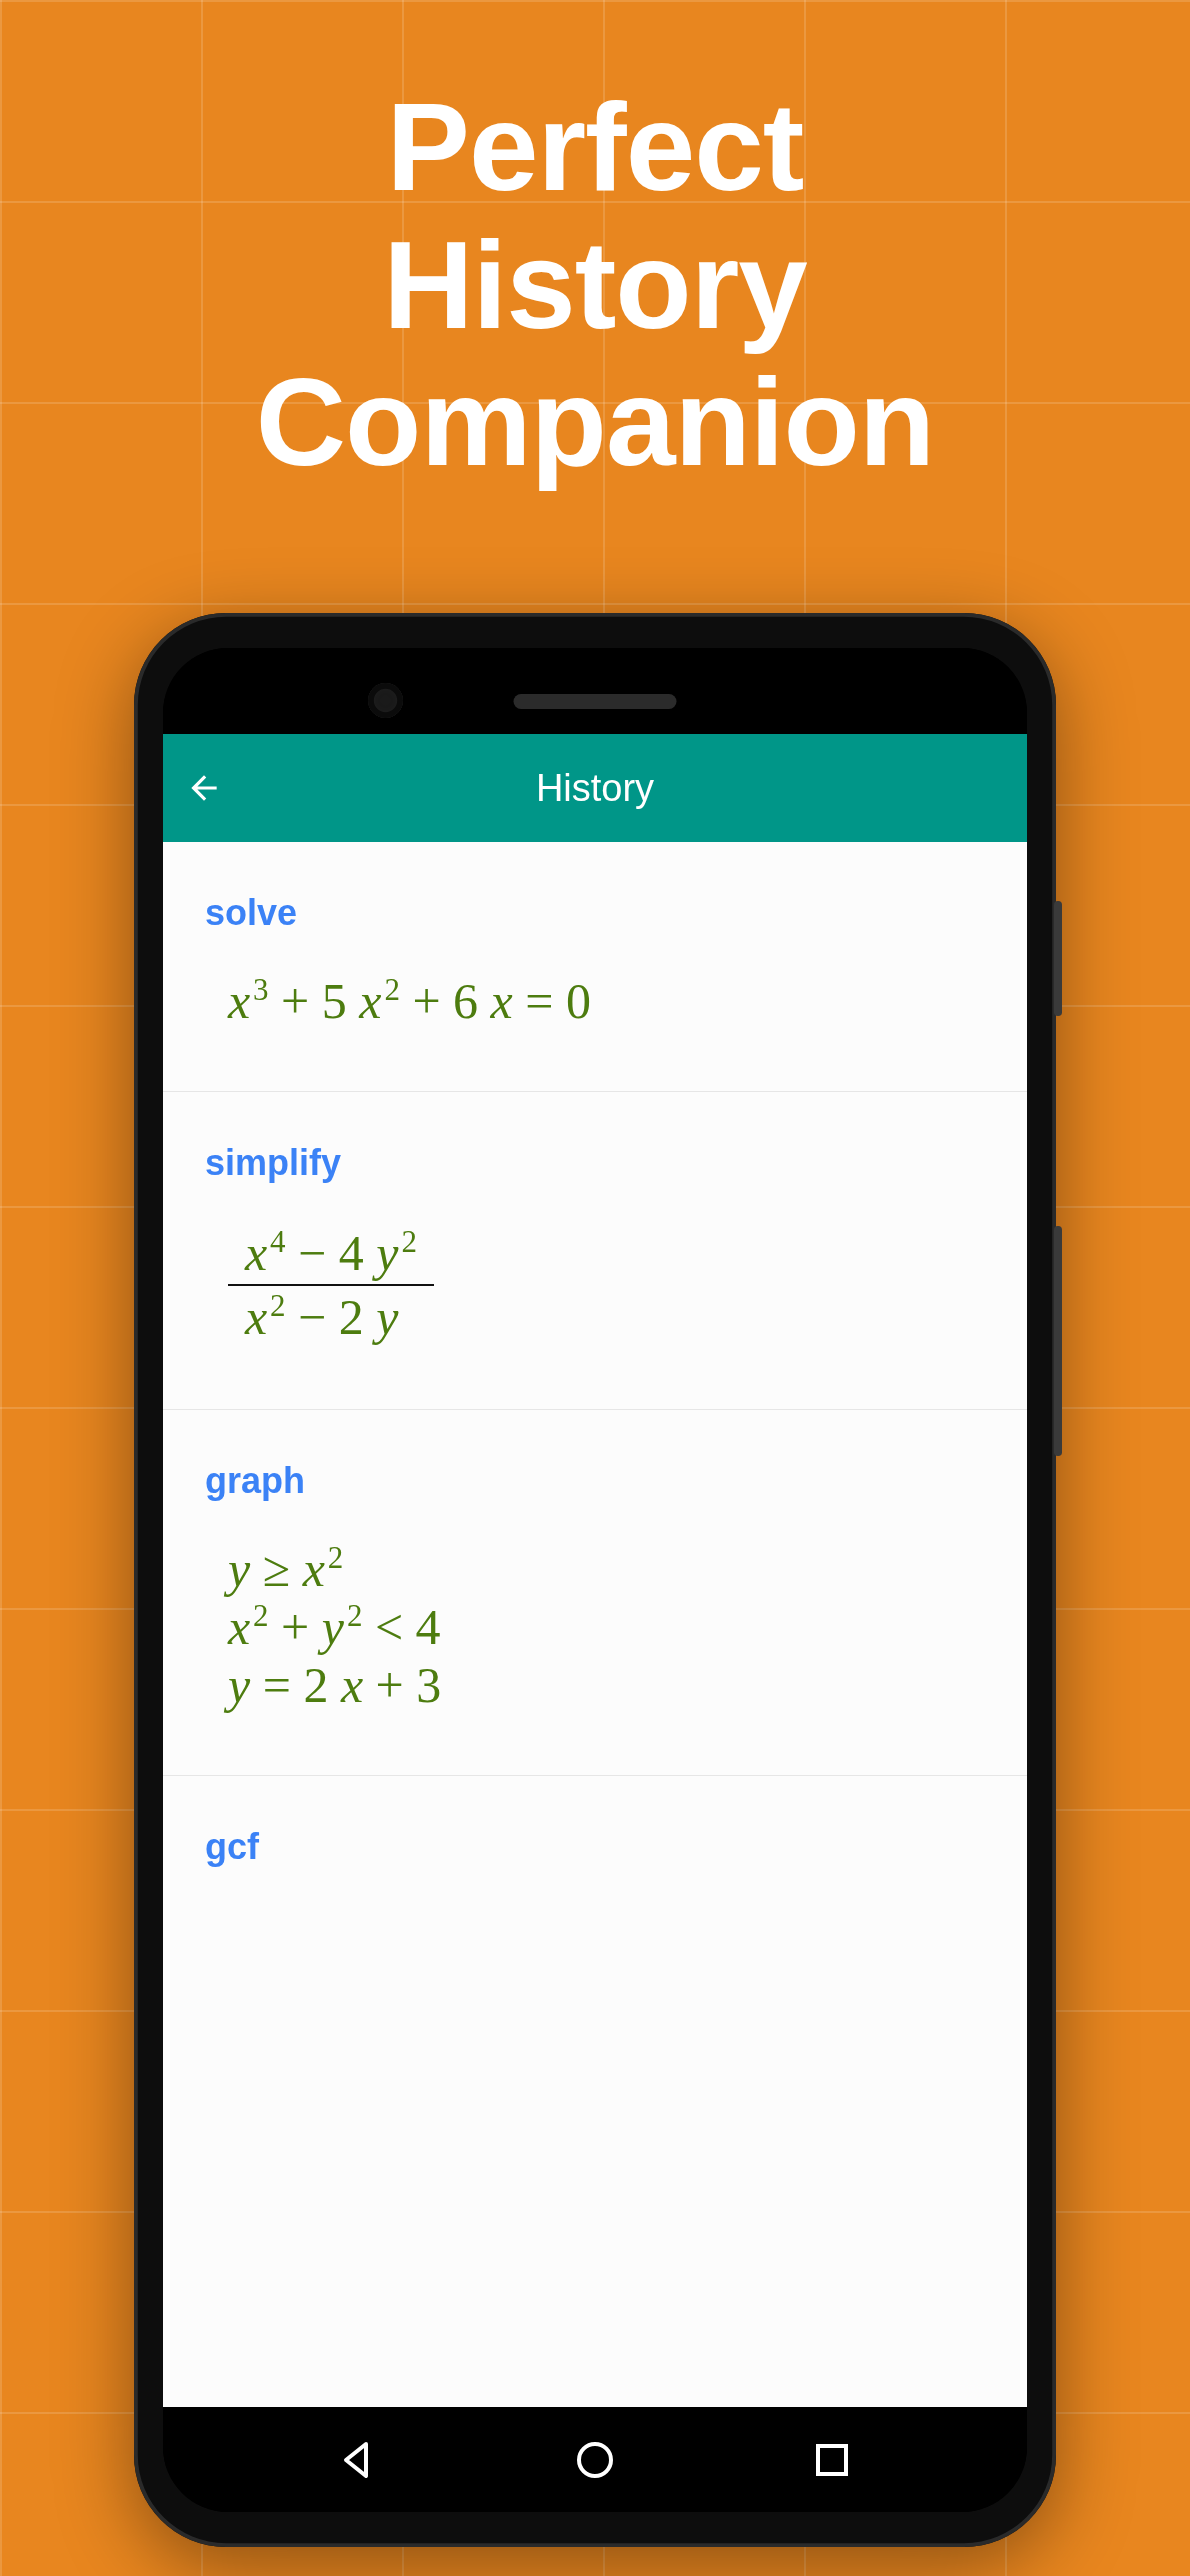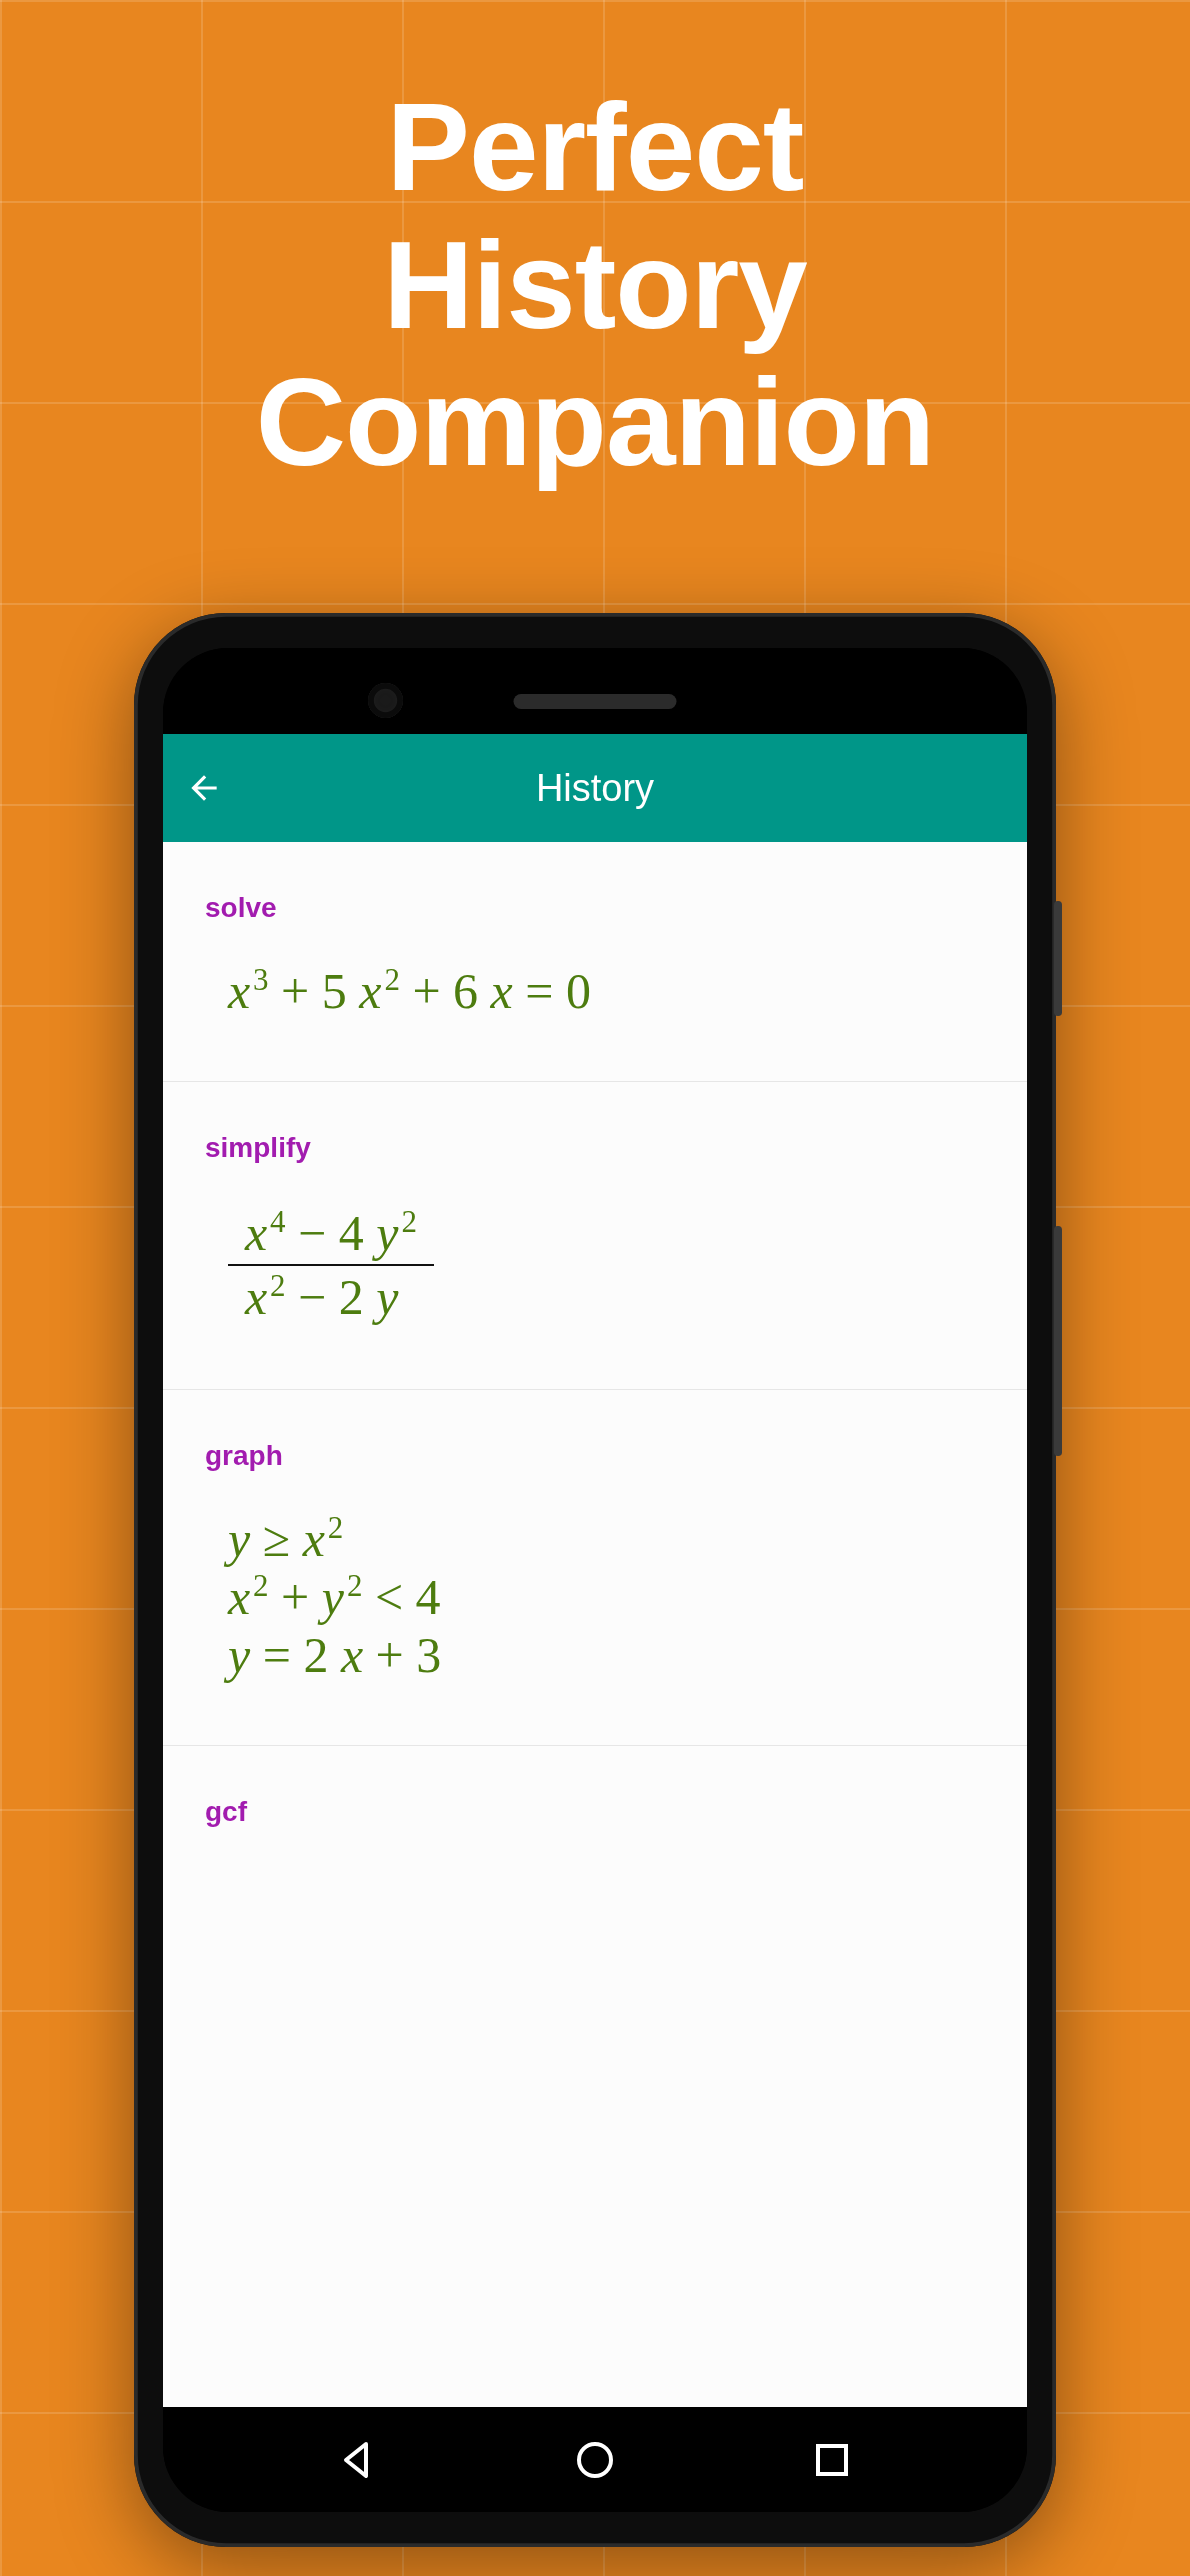--- a/index.html
+++ b/index.html
@@ -94,22 +94,22 @@
       flex: 1;
       background: #fcfcfc;
       overflow: hidden;
     }
     .history-item {
       padding: 50px 42px 61px 42px;
       border-bottom: 1.9px solid #e6e6e6;
     }
     .item-label {
       font-weight: 700;
-      font-size: 28px;
-      color: #a21caf;
+      font-size: 36px;
+      color: #3b82f6;
       margin-bottom: 38px;
     }
     .equation {
       font-family: Georgia, "Times New Roman", serif;
       font-style: italic;
       font-size: 50px;
       color: #4d7c0f;
       padding-left: 23px;
     }
     .equation + .equation { }

